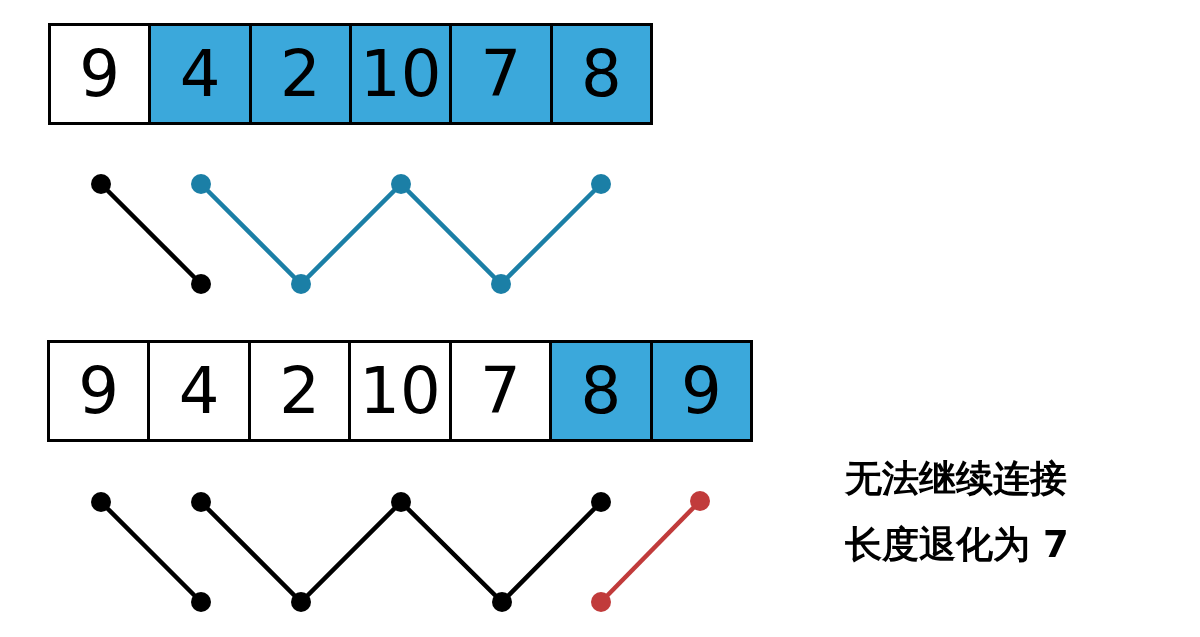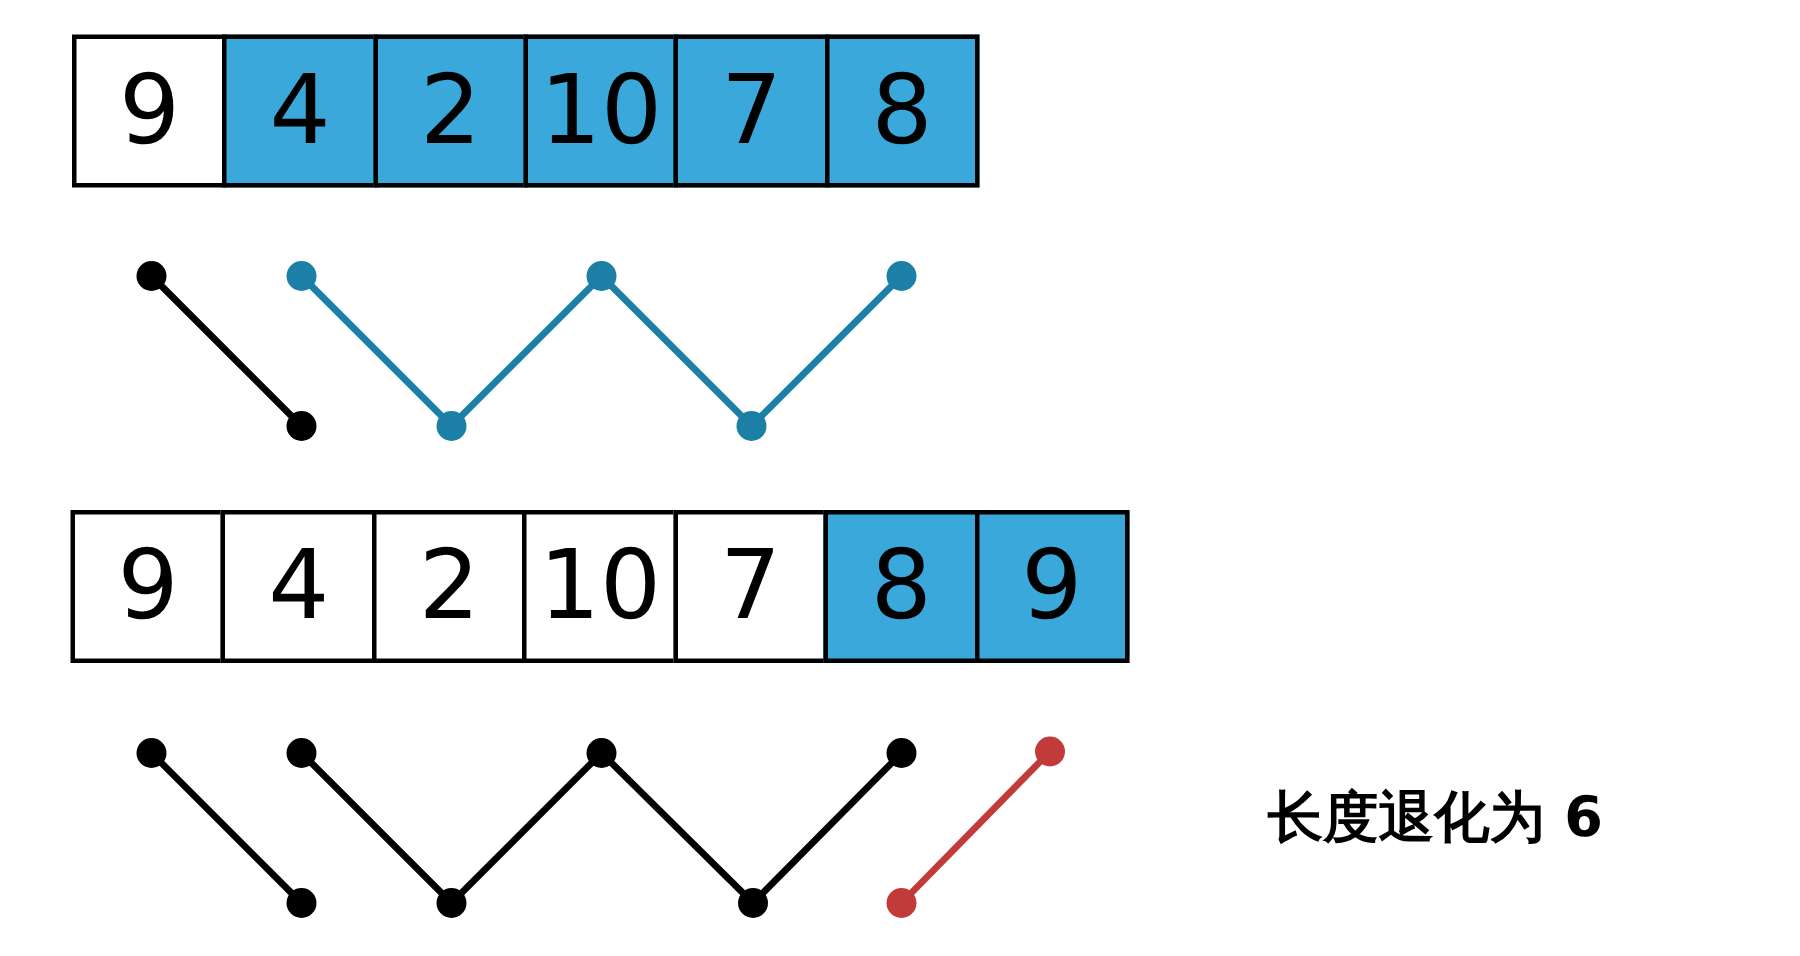--- a/index.html
+++ b/index.html
@@ -122,15 +122,16 @@
         <span>7</span>
       </div>
     <div class="cell hl">
         <span>8</span>
       </div>
     <div class="cell hl">
         <span>9</span>
       </div>
   </div>
 
-  <div class="caption caption-b2">长度退化为 6</div>
+  <div class="caption caption-b1">无法继续连接</div>
+  <div class="caption caption-b2">长度退化为 7</div>
 
 </div>
 
 </body></html>

